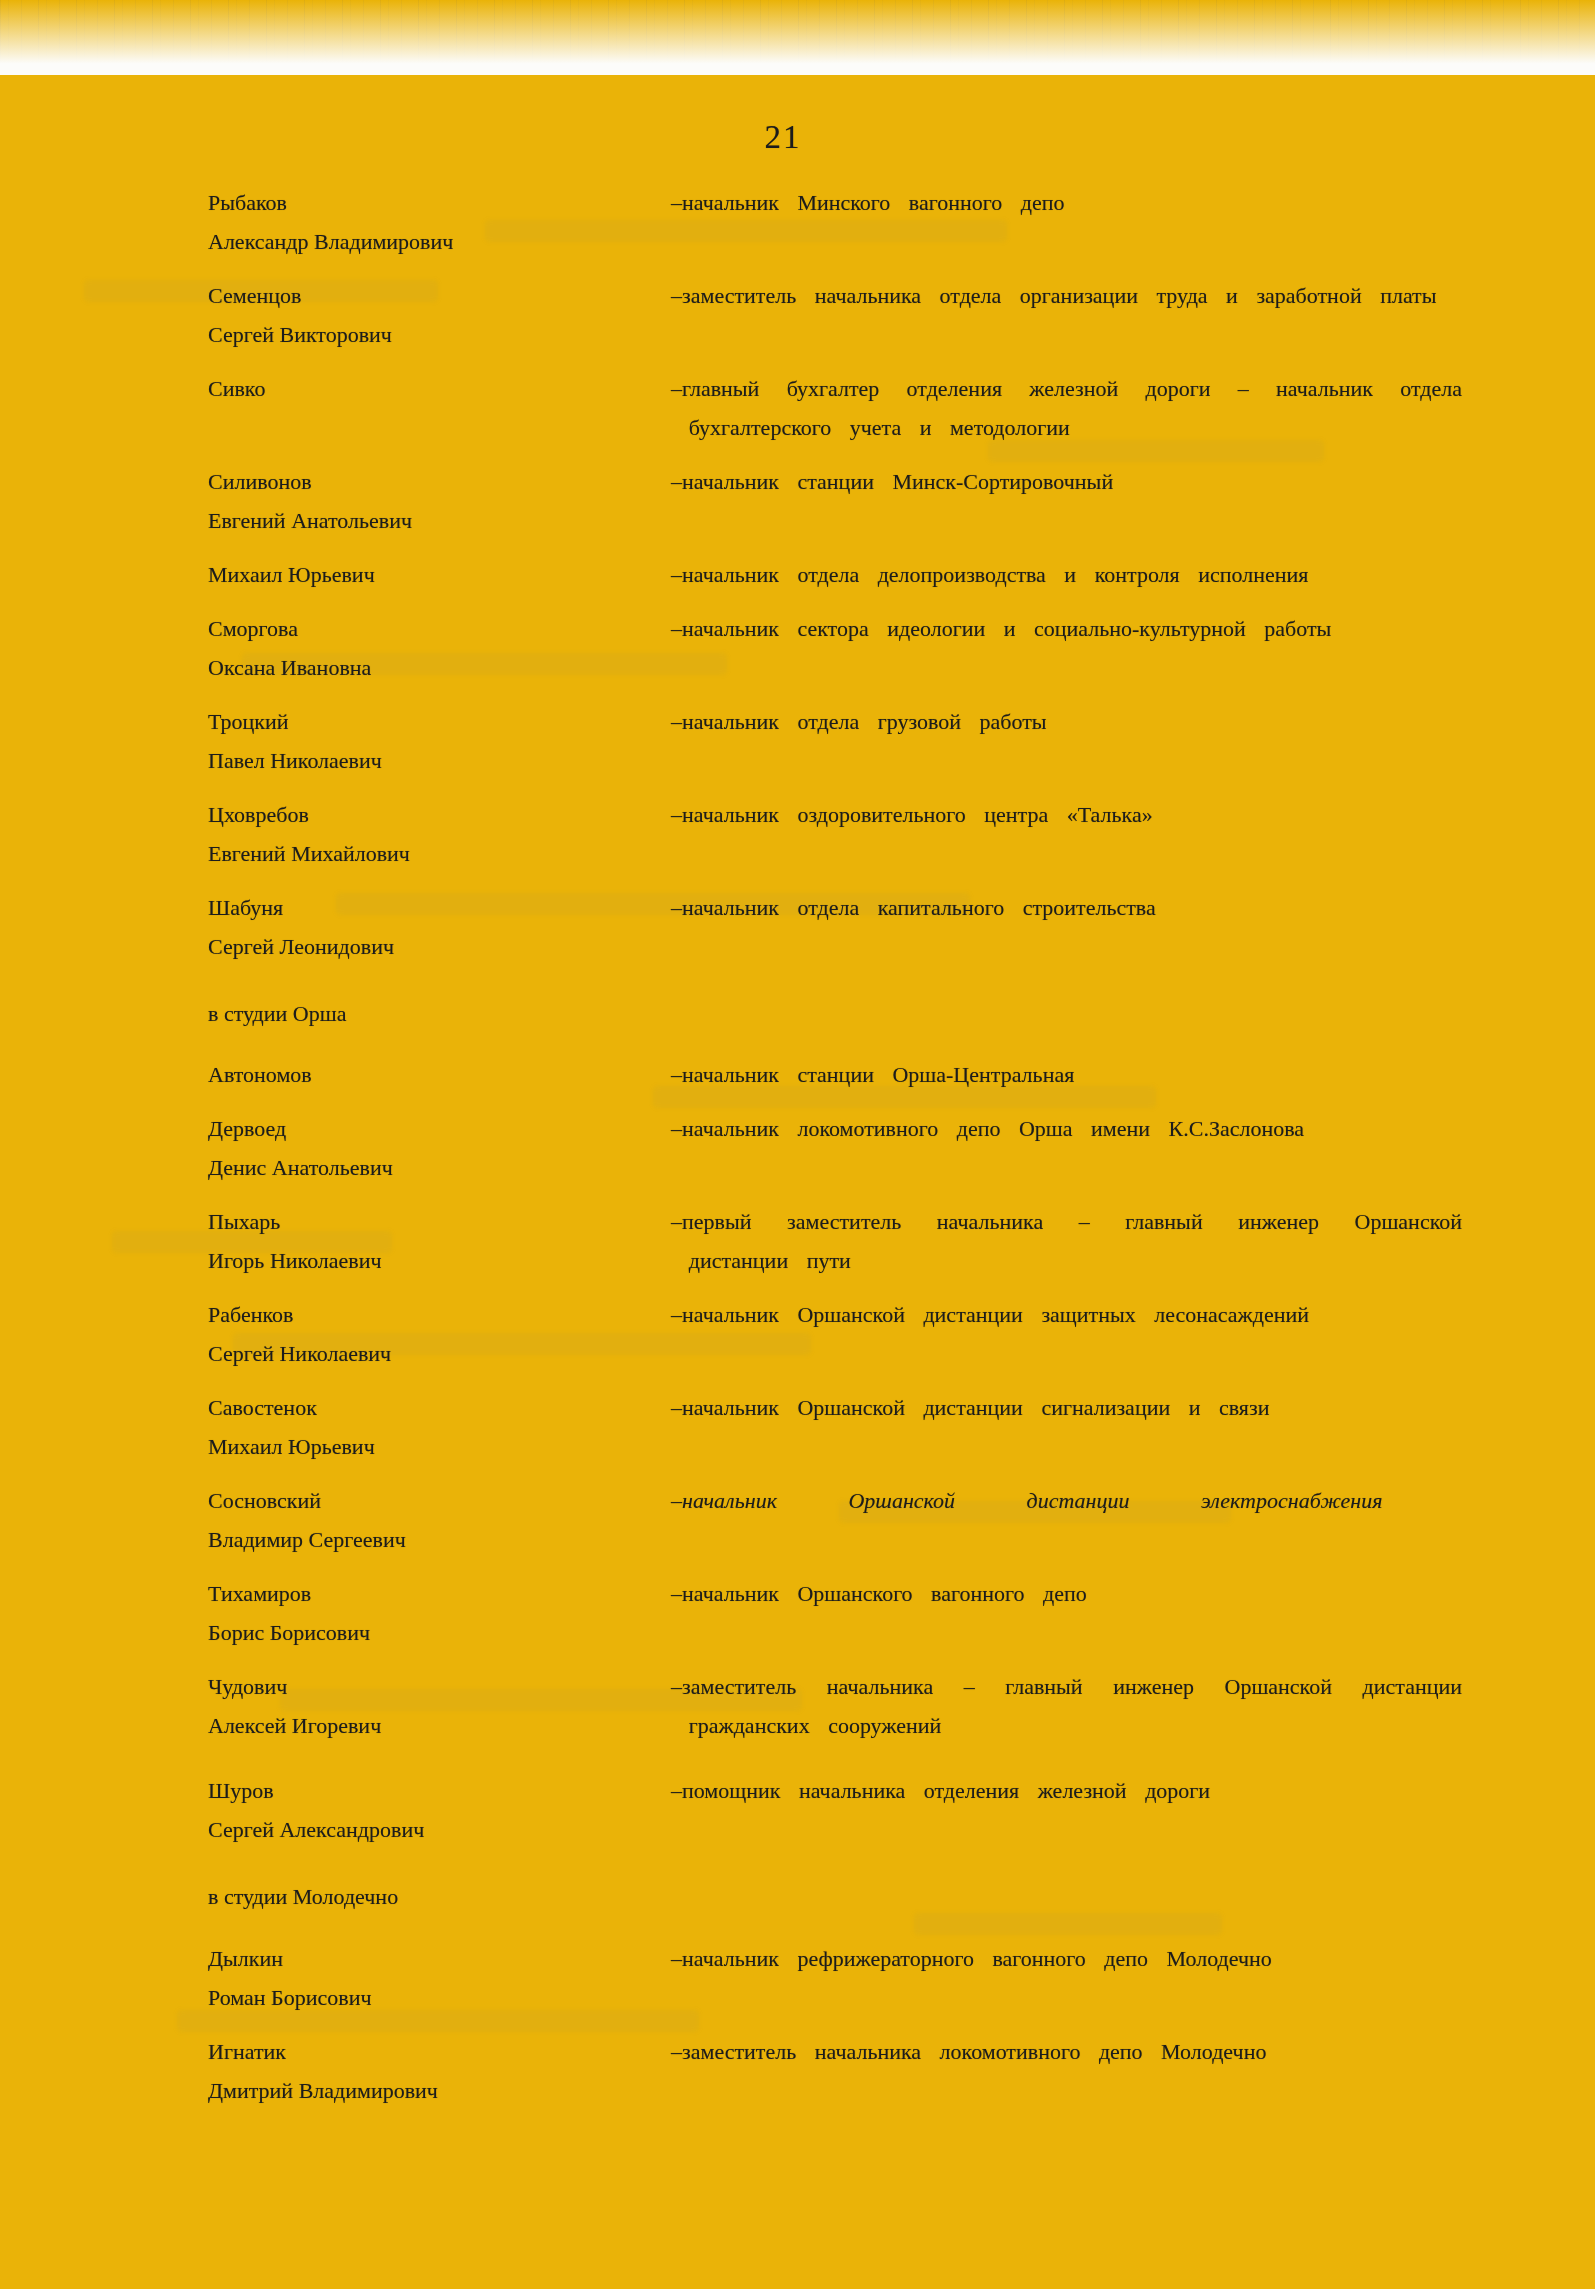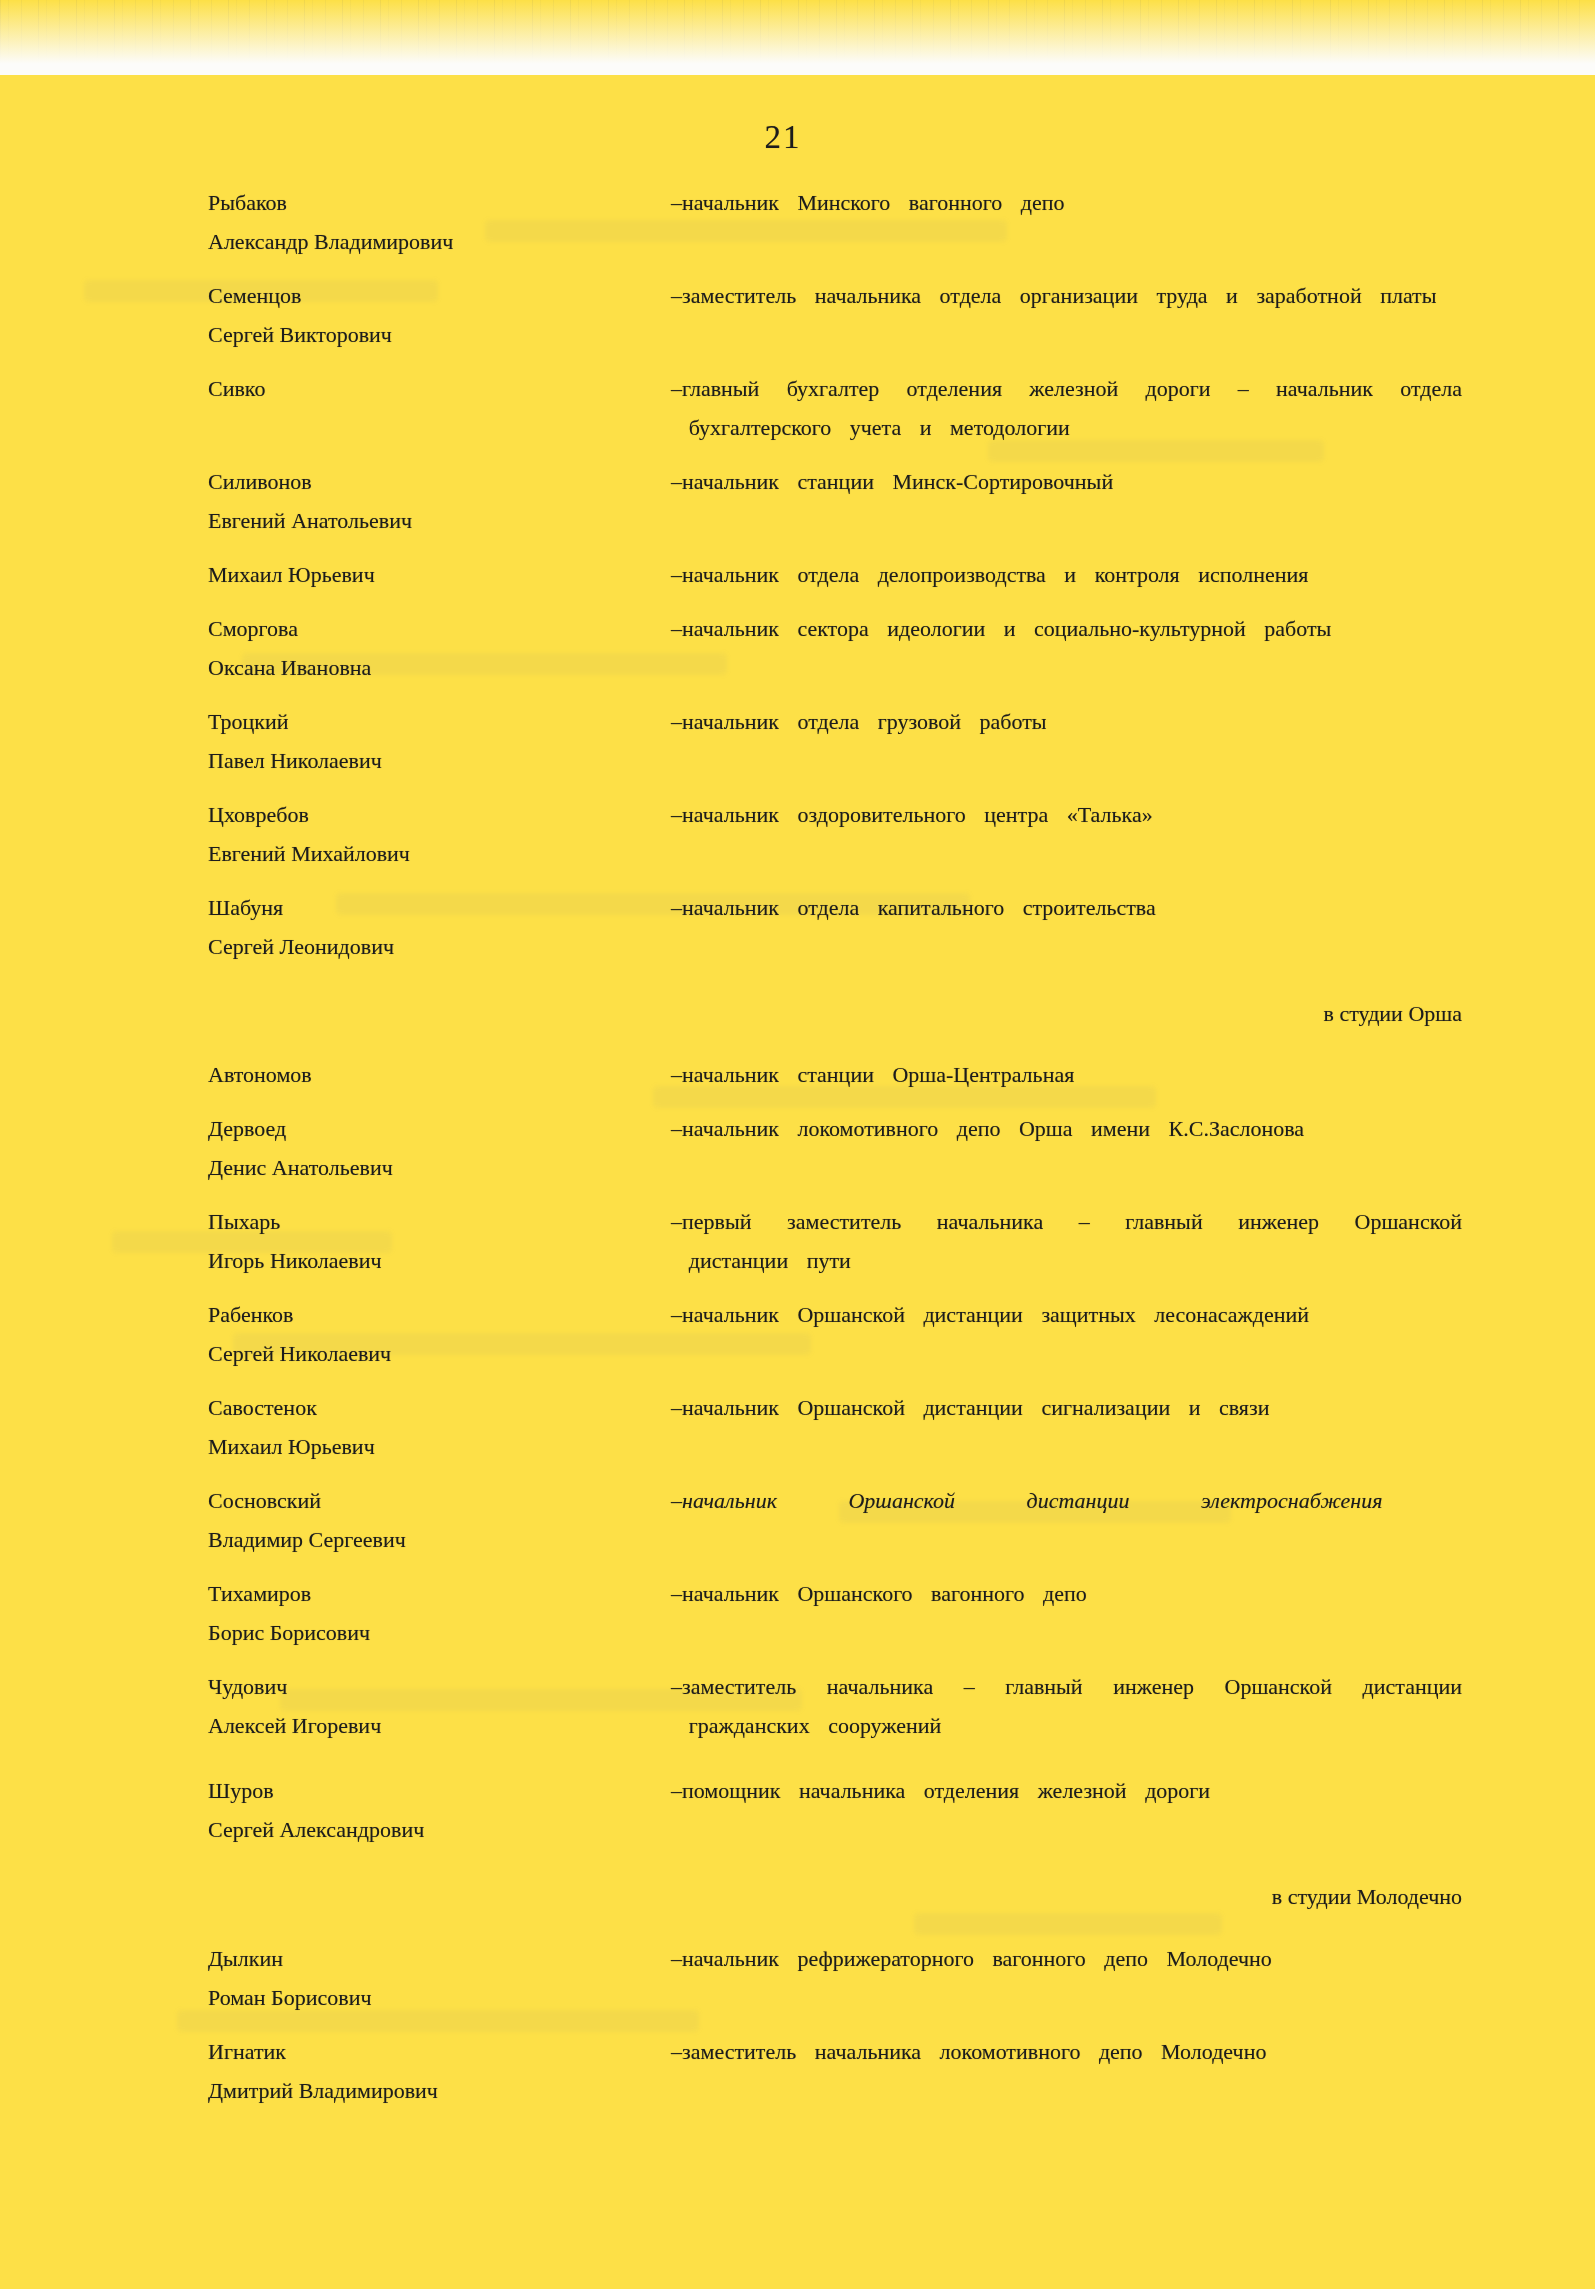--- a/index.html
+++ b/index.html
@@ -5,21 +5,21 @@
   html, body {
     margin: 0;
     padding: 0;
     background: #e8e8e6;
   }
   .page {
     position: relative;
     width: 1595px;
     height: 2290px;
     margin: 0 auto;
-    background: #fde047;
+    background: #eab308;
     overflow: hidden;
     font-family: "Liberation Serif", "DejaVu Serif", serif;
     color: #1c1c1c;
     text-shadow: 0 0 0.9px rgba(10,10,10,0.35);
   }
   
   .top-streaks {
     position: absolute;
     top: 0; left: 0; right: 0;
     height: 75px;
@@ -64,21 +64,21 @@
   }
   .entry .name span { display: block; }
   .position {
     text-align: justify;
     word-spacing: 13px;
     padding-left: 17.7px;
     text-indent: -17.7px;
   }
   .position.spread { word-spacing: 3em; font-style: italic; }
   .section-header {
-    text-align: right;
+    text-align: left;
     margin: 28px 0 22.4px 0;
     font-family: Liberation Serif, serif;
   }
   .mt-lg { margin-top: 26px; }
 </style>
 </head>
 <body>
 
 <div class="page">
 

